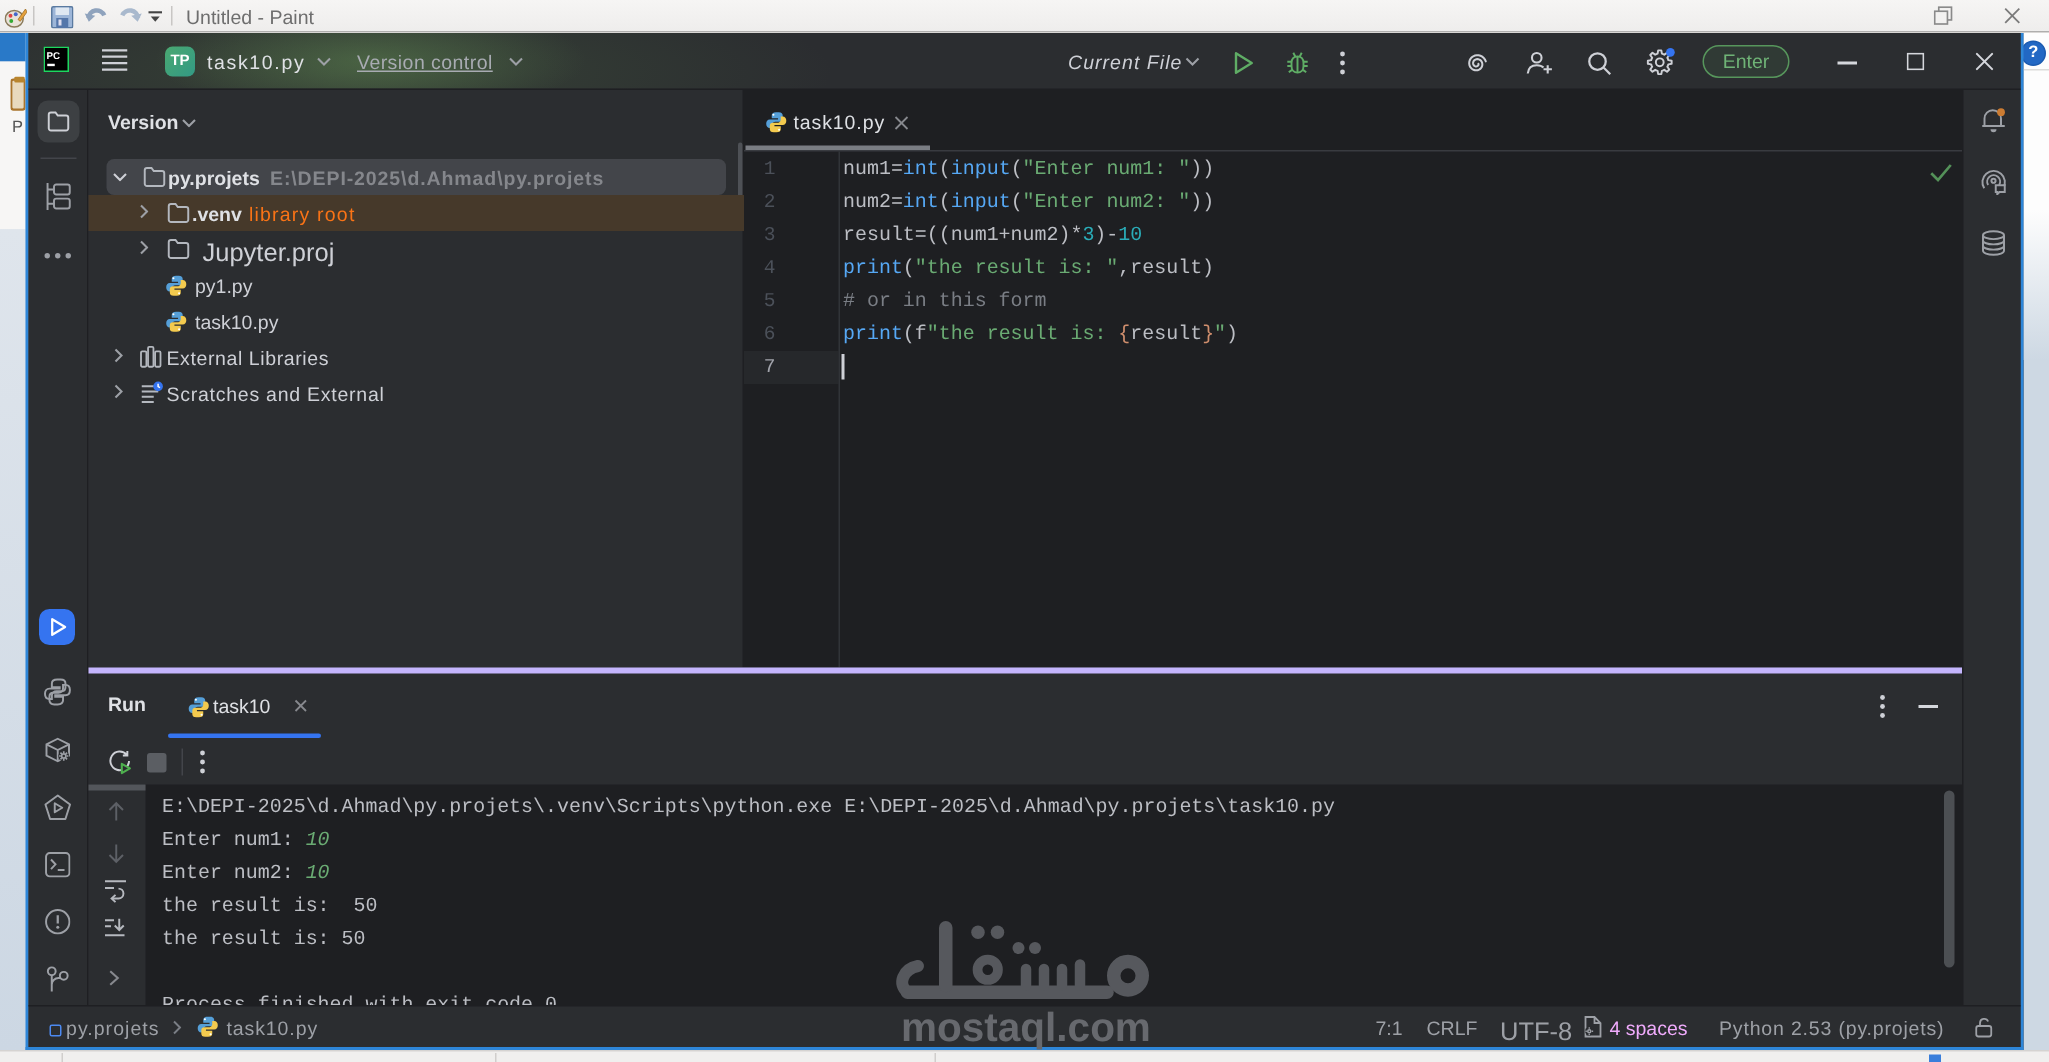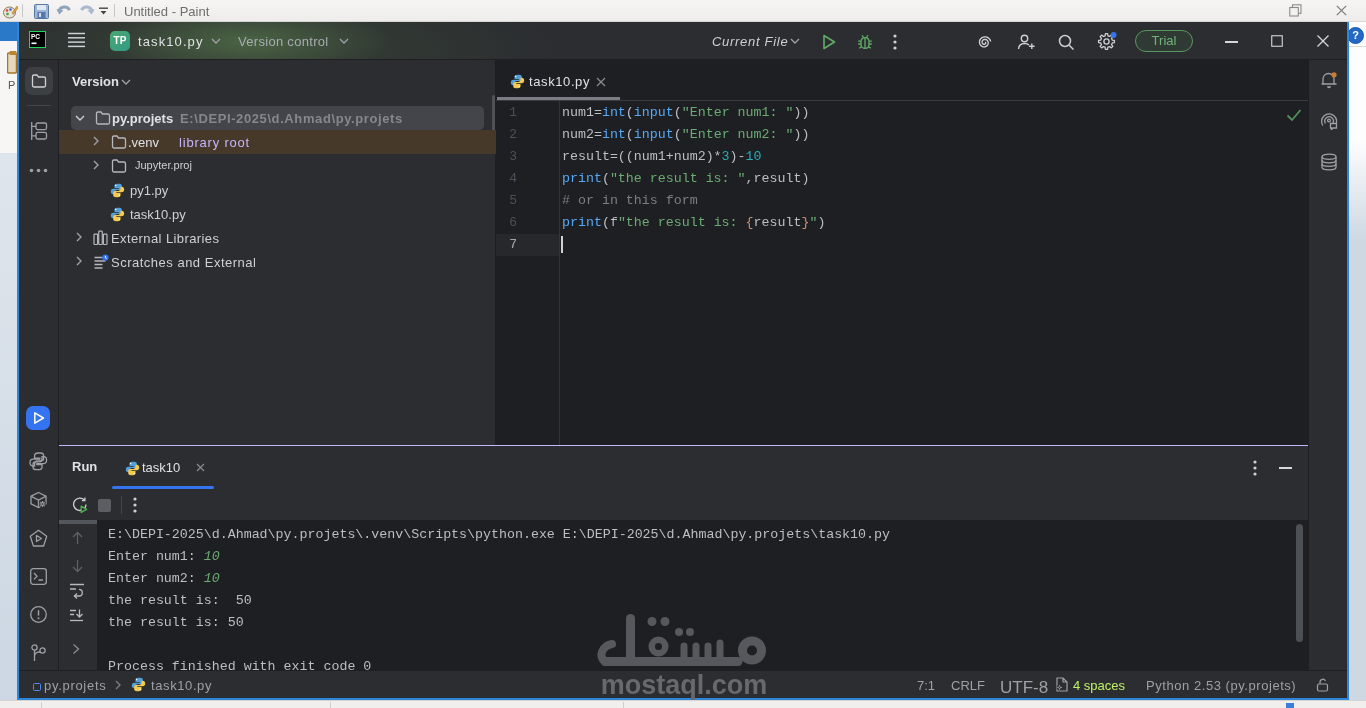--- a/index.html
+++ b/index.html
@@ -20,21 +20,21 @@
   #pc-bb { left:17px; top:698px; width:1332px; height:2px; background:#2e86d8; }
   #titlebar { left:19px; top:22px; width:1328px; height:38px;
     background: radial-gradient(ellipse 200px 52px at 228px 18px, rgba(104,150,88,0.40), rgba(104,150,88,0) 72%),
                 radial-gradient(ellipse 400px 80px at 225px 26px, rgba(84,122,70,0.28), rgba(84,122,70,0) 78%),
                 #2b2d30;
     border-bottom:1px solid #1e1f22; }
   #leftstrip { left:19px; top:60px; width:40px; height:610px; background:#2b2d30; border-right:1px solid #1e1f22; }
   #project { left:59px; top:60px; width:437px; height:385px; background:#2b2d30; border-right:1px solid #1e1f22; }
   #editor { left:496px; top:60px; width:812px; height:385px; background:#1e1f22; }
   #rightstrip { left:1308px; top:60px; width:39px; height:610px; background:#2b2d30; border-left:1px solid #1e1f22; }
-  #runpanel { left:59px; top:445px; width:1249px; height:225px; background:#2b2d30; border-top:1px solid #c4b5fd; }
+  #runpanel { left:59px; top:445px; width:1249px; height:225px; background:#2b2d30; border-top:4px solid #c4b5fd; }
   #console { position:absolute; left:0; top:74px; width:1249px; height:151px; background:#1e1f22; }
   #statusbar { left:19px; top:670px; width:1328px; height:28px; background:#2b2d30; border-top:1px solid #1e1f22; }
   
   .t13 { font-size:13px; color:#dfe1e5; }
   .mono { font-family:"Liberation Mono", monospace; }
   .kb { color:#56a8f5; } .ks { color:#6aab73; } .kn { color:#2aacb8; }
   .kc { color:#7a7e85; } .ko { color:#cf8e6d; }
   pre { font-family:"Liberation Mono", monospace; }
 </style>
 </head>
@@ -138,21 +138,21 @@
         <line x1="0" y1="5.8" x2="17" y2="5.8"></line>
         <line x1="0" y1="10.1" x2="17" y2="10.1"></line>
         <line x1="0" y1="14.4" x2="17" y2="14.4"></line>
       </g>
     </svg>
     <div class="abs" style="left:91px;top:9px;width:20px;height:20px;border-radius:5px;background:linear-gradient(135deg,#4aa871,#339a85);color:#fff;font-size:10px;font-weight:bold;text-align:center;line-height:20px;">TP</div>
     <span class="abs t13" style="left:119px;top:12px;letter-spacing:1.1px;">task10.py</span>
     <svg class="abs" style="left:192px;top:16px" width="10" height="6" viewBox="0 0 10 6">
       <path d="M1 1 L5 5 L9 1" stroke="#9da0a6" stroke-width="1.4" fill="none"></path>
     </svg>
-    <span class="abs t13" style="left:219px;top:12px;color:#a8abb2;letter-spacing:0.3px;">Version control</span>
+    <span class="abs t13" style="left:219px;top:12px;color:#a8abb2;letter-spacing:0.3px;text-decoration:underline;">Version control</span>
     <svg class="abs" style="left:320px;top:16px" width="10" height="6" viewBox="0 0 10 6">
       <path d="M1 1 L5 5 L9 1" stroke="#9da0a6" stroke-width="1.4" fill="none"></path>
     </svg>
     <span class="abs t13" style="left:693px;top:12px;color:#ced0d6;letter-spacing:0.7px;font-style:italic;">Current File</span>
     <svg class="abs" style="left:771px;top:16px" width="10" height="6" viewBox="0 0 10 6">
       <path d="M1 1 L5 5 L9 1" stroke="#9da0a6" stroke-width="1.4" fill="none"></path>
     </svg>
     <svg class="abs" style="left:803px;top:12px" width="14" height="16" viewBox="0 0 14 16">
       <path d="M2 1.5 L12.5 8 L2 14.5 Z" fill="none" stroke="#5fad65" stroke-width="1.6" stroke-linejoin="round"></path>
     </svg>
@@ -186,21 +186,21 @@
       <g stroke="#ced0d6" stroke-width="1.5" fill="none">
         <circle cx="8" cy="8" r="5.5"></circle>
         <line x1="12.2" y1="12.2" x2="16.5" y2="16.5"></line>
       </g>
     </svg>
     <svg class="abs" style="left:1078px;top:10px" width="20" height="19" viewBox="0 0 20 19">
       <path d="M14.95 7.24 L15.22 8.07 L17.43 8.45 L17.43 10.55 L15.22 10.93 L14.95 11.76 L14.56 12.54 L15.85 14.36 L14.36 15.85 L12.54 14.56 L11.76 14.95 L10.93 15.22 L10.55 17.43 L8.45 17.43 L8.07 15.22 L7.24 14.95 L6.46 14.56 L4.64 15.85 L3.15 14.36 L4.44 12.54 L4.05 11.76 L3.78 10.93 L1.57 10.55 L1.57 8.45 L3.78 8.07 L4.05 7.24 L4.44 6.46 L3.15 4.64 L4.64 3.15 L6.46 4.44 L7.24 4.05 L8.07 3.78 L8.45 1.57 L10.55 1.57 L10.93 3.78 L11.76 4.05 L12.54 4.44 L14.36 3.15 L15.85 4.64 L14.56 6.46 Z" fill="none" stroke="#ced0d6" stroke-width="1.3" stroke-linejoin="round"></path>
       <circle cx="9.5" cy="9.5" r="2.6" fill="none" stroke="#ced0d6" stroke-width="1.3"></circle>
       <circle cx="16.6" cy="2.9" r="2.9" fill="#3574f0"></circle>
     </svg>
-    <div class="abs" style="left:1116px;top:8px;width:58px;height:22px;border:1px solid #57965c;border-radius:11px;color:#6fb376;background:rgba(94,175,101,0.10);font-size:13px;text-align:center;line-height:20px;">Trial</div>
+    <div class="abs" style="left:1116px;top:8px;width:58px;height:22px;border:1px solid #57965c;border-radius:11px;color:#6fb376;background:rgba(94,175,101,0.10);font-size:13px;text-align:center;line-height:20px;">Enter</div>
     <div class="abs" style="left:1206px;top:19px;width:13px;height:1.5px;background:#d5d7dc"></div>
     <svg class="abs" style="left:1252px;top:13px" width="12" height="12" viewBox="0 0 12 12">
       <rect x="0.75" y="0.75" width="10.5" height="10.5" fill="none" stroke="#d5d7dc" stroke-width="1.1"></rect>
     </svg>
     <svg class="abs" style="left:1298px;top:13px" width="12" height="12" viewBox="0 0 12 12">
       <g stroke="#d5d7dc" stroke-width="1.2">
         <line x1="0.5" y1="0.5" x2="11.5" y2="11.5"></line>
         <line x1="11.5" y1="0.5" x2="0.5" y2="11.5"></line>
       </g>
     </svg>
@@ -288,30 +288,30 @@
     <span class="abs" style="left:53px;top:51px;font-size:13px;font-weight:bold;color:#dfe1e5">py.projets</span>
     <span class="abs" style="left:121px;top:51px;font-size:13px;color:#85878c;letter-spacing:0.6px;font-weight:bold;">E:\DEPI-2025\d.Ahmad\py.projets</span>
 
     <div class="abs" style="left:0;top:70px;width:437px;height:24px;background:#46392a;"></div>
     <svg class="abs" style="left:34px;top:76px" width="6" height="10" viewBox="0 0 6 10">
       <path d="M1 1 L5 5 L1 9" stroke="#9da0a6" stroke-width="1.4" fill="none"></path>
     </svg>
     <svg class="abs" style="left:52px;top:74px" width="16" height="16" viewBox="0 0 16 16">
       <path d="M1.5 3.5 a1.5 1.5 0 0 1 1.5-1.5 h3 l1.5 2 h5.5 a1.5 1.5 0 0 1 1.5 1.5 v7 a1.5 1.5 0 0 1 -1.5 1.5 h-10 a1.5 1.5 0 0 1 -1.5-1.5 z" fill="none" stroke="#b4b8bf" stroke-width="1.3"></path>
     </svg>
-    <span class="abs" style="left:69px;top:75px;font-size:13px;font-weight:normal;color:#dfe1e5">.venv</span>
-    <span class="abs" style="left:120px;top:75px;font-size:13px;color:#c4b5fd;letter-spacing:0.8px;text-align:center;">library root</span>
+    <span class="abs" style="left:69px;top:75px;font-size:13px;font-weight:bold;color:#dfe1e5">.venv</span>
+    <span class="abs" style="left:107px;top:75px;font-size:13px;color:#f97316;letter-spacing:0.8px;text-align:center;">library root</span>
 
     <svg class="abs" style="left:34px;top:100px" width="6" height="10" viewBox="0 0 6 10">
       <path d="M1 1 L5 5 L1 9" stroke="#9da0a6" stroke-width="1.4" fill="none"></path>
     </svg>
     <svg class="abs" style="left:52px;top:98px" width="16" height="16" viewBox="0 0 16 16">
       <path d="M1.5 3.5 a1.5 1.5 0 0 1 1.5-1.5 h3 l1.5 2 h5.5 a1.5 1.5 0 0 1 1.5 1.5 v7 a1.5 1.5 0 0 1 -1.5 1.5 h-10 a1.5 1.5 0 0 1 -1.5-1.5 z" fill="none" stroke="#b4b8bf" stroke-width="1.3"></path>
     </svg>
-    <span class="abs" style="left:76px;top:99px;font-size:11px;color:#ced0d6">Jupyter.proj</span>
+    <span class="abs" style="left:76px;top:99px;font-size:17px;color:#ced0d6">Jupyter.proj</span>
 
     <svg class="abs" style="left:51px;top:123px" width="15" height="15" viewBox="0 0 15 15">
       <path d="M7.4 0.8 c-2.2 0-2.9 0.9-2.9 2.2 v1.9 h4.2 v0.8 H3.2 c-1.5 0-2.4 1.1-2.4 2.8 s0.9 2.8 2.4 2.8 h1.3 v-1.9 c0-1.4 1.1-2.3 2.5-2.3 h2.8 c1.2 0 2-0.8 2-2.1 V3 c0-1.3-0.8-2.2-2.6-2.2 z" fill="#559fd8"></path>
       <path d="M7.6 14.2 c2.2 0 2.9-0.9 2.9-2.2 v-1.9 H6.3 v-0.8 h5.5 c1.5 0 2.4-1.1 2.4-2.8 s-0.9-2.8-2.4-2.8 h-1.3 v1.9 c0 1.4-1.1 2.3-2.5 2.3 H5.2 c-1.2 0-2 0.8-2 2.1 v2 c0 1.3 0.8 2.2 2.6 2.2 z" fill="#f3ca4e"></path>
       <circle cx="5.6" cy="2.5" r="0.7" fill="#fff"></circle>
       <circle cx="9.4" cy="12.5" r="0.7" fill="#fff"></circle>
     </svg>
     <span class="abs" style="left:71px;top:123px;font-size:13px;color:#ced0d6">py1.py</span>
 
     <svg class="abs" style="left:51px;top:147px" width="15" height="15" viewBox="0 0 15 15">
@@ -486,19 +486,19 @@
     <span class="abs" style="left:132px;top:7px;font-size:13px;color:#9da0a6;letter-spacing:0.6px;">task10.py</span>
     <span class="abs" style="left:898px;top:7px;font-size:13px;color:#9da0a6">7:1</span>
     <span class="abs" style="left:932px;top:7px;font-size:13px;color:#9da0a6">CRLF</span>
     <span class="abs" style="left:981px;top:7px;font-size:17px;color:#9da0a6">UTF-8</span>
     <svg class="abs" style="left:1036px;top:6px" width="14" height="15" viewBox="0 0 14 15">
       <path d="M2 1 h6 l4 4 v9 H2 z M8 1 v4 h4" fill="none" stroke="#9da0a6" stroke-width="1.2"></path>
       <circle cx="4.5" cy="10.5" r="2.8" fill="#2b2d30"></circle>
       <circle cx="4.5" cy="10.5" r="1" fill="none" stroke="#9da0a6" stroke-width="1"></circle>
       <path d="M4.5 7.9 v1 M4.5 12.1 v1 M1.9 10.5 h1 M6.1 10.5 h1" stroke="#9da0a6" stroke-width="0.9"></path>
     </svg>
-    <span class="abs" style="left:1054px;top:7px;font-size:13px;color:#bef264">4 spaces</span>
+    <span class="abs" style="left:1054px;top:7px;font-size:13px;color:#f0abfc">4 spaces</span>
     <span class="abs" style="left:1127px;top:7px;font-size:13px;color:#9da0a6;letter-spacing:0.55px;">Python 2.53 (py.projets)</span>
     <svg class="abs" style="left:1297px;top:7px" width="13" height="14" viewBox="0 0 13 14">
       <rect x="1.5" y="6" width="10" height="7" rx="1.5" fill="none" stroke="#9da0a6" stroke-width="1.2"></rect>
       <path d="M4 6 V4 a2.8 2.8 0 0 1 5.4-1" fill="none" stroke="#9da0a6" stroke-width="1.2"></path>
     </svg>
   </div>
 
 </body></html>

